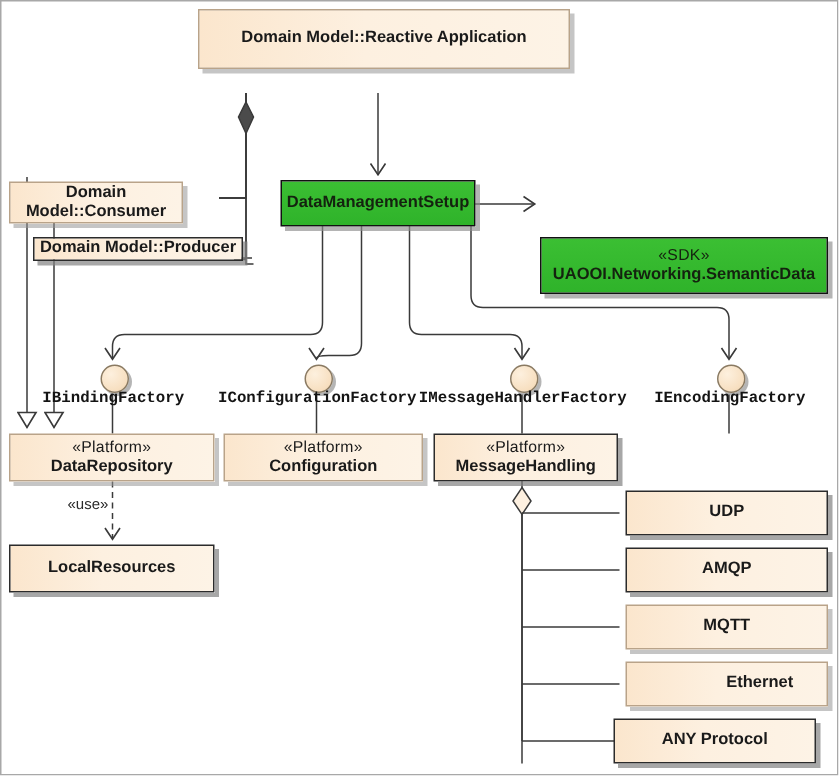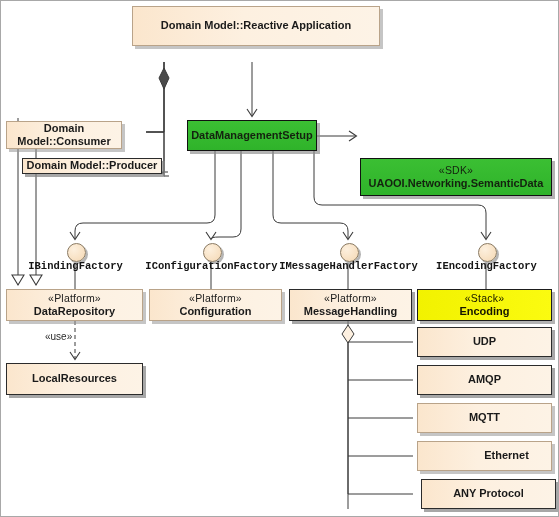--- a/index.html
+++ b/index.html
@@ -193,24 +193,20 @@
   <div class="node cls" style="left:148px;top:288px;width:133px;height:32px;">
     <span class="stereo">«Platform»</span>
     <span>Configuration</span>
   </div>
 
   <div class="node cls dark" style="left:288px;top:288px;width:123px;height:32px;">
     <span class="stereo">«Platform»</span>
     <span>MessageHandling</span>
   </div>
 
-  <div class="node yellow" style="left:416px;top:288px;width:135px;height:32px;">
-    <span class="stereo">«Stack»</span>
-    <span>Encoding</span>
-  </div>
 
   <div class="node cls dark" style="left:5px;top:362px;width:137px;height:32px;">
     <span>LocalResources</span>
   </div>
 
   <div class="node cls dark" style="left:416px;top:326px;width:135px;height:30px;">
     <span>UDP</span>
   </div>
 
   <div class="node cls dark" style="left:416px;top:364px;width:135px;height:30px;">
@@ -218,21 +214,21 @@
   </div>
 
   <div class="node cls" style="left:416px;top:402px;width:135px;height:30px;">
     <span>MQTT</span>
   </div>
 
   <div class="node cls" style="left:416px;top:440px;width:135px;height:30px;padding-left:44px;">
     <span>Ethernet</span>
   </div>
 
-  <div class="node cls dark" style="left:420px;top:478px;width:135px;height:30px;">
+  <div class="node cls dark" style="left:408px;top:478px;width:135px;height:30px;">
     <span>ANY Protocol</span>
   </div>
 
   <div class="lolli" style="left:66px;top:242px;width:17px;height:17px;">
     <div class="ball"></div>
     <div class="lbl">IBindingFactory</div>
   </div>
 
   <div class="lolli" style="left:202px;top:242px;width:17px;height:17px;">
     <div class="ball"></div>

